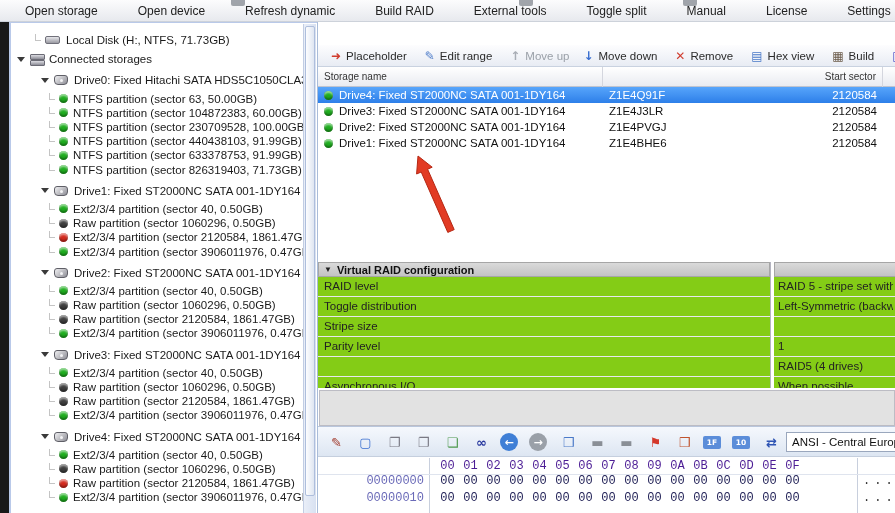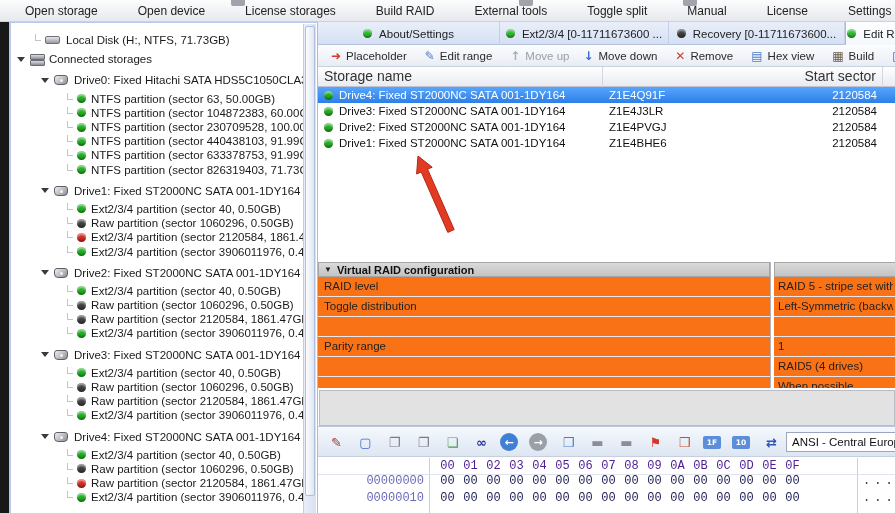--- a/index.html
+++ b/index.html
@@ -17,21 +17,21 @@
   
   .left-dark { position:absolute; left:0; top:22px; width:9px; height:491px; background:#181818; }
 
   
   .sidebar { position:absolute; left:9px; top:22px; width:308px; height:491px;
              background:#fff; border-left:2px solid #b9c9e9; border-top:1px solid #b9c9e9; }
   .tree { position:absolute; left:0; top:1px; width:293px; height:489px; overflow:hidden; padding-top:9px; }
   .tree-row { display:flex; align-items:center; height:14.2px; line-height:14px; white-space:nowrap; overflow:hidden; }
   .tree-row.lvl0 { padding-left:6px;  margin:5px 0 2px 0; }
   .tree-row.lvl1 { padding-left:30px; margin:7px 0 4px 0; }
-  .tree-row.lvl2 { padding-left:56px; }
+  .tree-row.lvl2 { padding-left:38px; }
   .tree-row.lvlL { padding-left:24px; }
   .tree-label { overflow:hidden; white-space:nowrap; }
   .expander { width:0; height:0; border-left:4px solid transparent; border-right:4px solid transparent;
               border-top:5px solid #3a3a3a; margin-right:5px; flex:none; }
   .leaftick { width:6px; height:7px; border-left:1px solid #c4c4c4; border-bottom:1px solid #c4c4c4;
               margin:-5px 4px 0 0; flex:none; }
   .dot { width:9px; height:9px; border-radius:50%; margin-right:5px; flex:none;
          box-shadow:inset 0 -2px 2px rgba(0,0,0,.35), inset 0 2px 2px rgba(255,255,255,.55); }
   .ic-local-disk { width:15px; height:8px; border-radius:2px; flex:none; margin-right:6px;
         background:linear-gradient(#e6e6ea,#9a9aa2); border:1px solid #70707a; }
@@ -71,36 +71,36 @@
               background:linear-gradient(#fdfdfe,#e8ecf4); border-bottom:1px solid #c9d2e0;
               display:flex; align-items:center; padding-left:6px; white-space:nowrap; }
   .ebtn { display:flex; align-items:center; padding:0 7px; height:20px; font-size:11.5px; color:#2b2b2b; }
   .ebtn.disabled { color:#9aa0a8; }
   .ebtn .g { font-family:"DejaVu Sans",sans-serif; font-size:12px; font-weight:bold; margin-right:5px; }
   .esep { width:1px; height:15px; background:#c8d0dc; margin:0 2px; }
 
   
   .grid-header { position:absolute; left:0; top:45px; width:578px; height:20px;
                  background:linear-gradient(#ffffff,#e9ebf1); border-bottom:1px solid #bfc4d0; display:flex; }
-  .gh-cell { height:20px; line-height:19px; padding:0 6px; font-size:14px; color:#333;
+  .gh-cell { height:20px; line-height:19px; padding:0 6px; font-size:10px; color:#333;
              border-right:1px solid #d4d6de; overflow:hidden; white-space:nowrap; flex:none; }
   .gh-cell.r { text-align:right; }
   .grid-body { position:absolute; left:0; top:65px; width:578px; height:175px; background:#fff; }
   .grow { display:flex; height:16px; align-items:center; font-size:11.5px; color:#111; white-space:nowrap; }
   .grow.sel { background:linear-gradient(#57a5fb,#2d7fe9); color:#fff; }
   .gc { overflow:hidden; white-space:nowrap; flex:none; padding:0 6px; display:flex; align-items:center; }
   .gc .dot { margin-right:6px; }
   .gc.r { justify-content:flex-end;align-items:flex-end; }
 
   
   .cfg-header { position:absolute; top:240px; height:15px; background:linear-gradient(#dadada,#c3c3c3);
                 border:1px solid #a6a6a6; display:flex; align-items:center; font-weight:bold;
                 font-size:11px; color:#111; padding-left:5px; }
   .cfg-arrow { font-size:8px; margin-right:5px; color:#222; }
-  .cfg-body { position:absolute; left:0; top:255px; width:578px; height:111px; overflow:hidden; background:#f97316; }
+  .cfg-body { position:absolute; left:0; top:255px; width:578px; height:111px; overflow:hidden; background:#84cc16; }
   .cfg-row { height:20px; border-bottom:1px solid #e7e7ee; position:relative; }
   .cfg-key { position:absolute; left:6px; top:0; width:440px; line-height:19px; font-size:11.5px; color:#222;
              overflow:hidden; white-space:nowrap; }
   .cfg-val { position:absolute; left:460px; top:0; width:118px; line-height:19px; font-size:11.5px; color:#222;
              overflow:hidden; white-space:nowrap; width:115px; }
   .cfg-vline { position:absolute; left:452px; top:240px; width:1px; height:126px; background:#b4b4c0; }
   .cfg-vgap  { position:absolute; left:453px; top:241px; width:3px; height:125px; background:#fff; }
 
   
   .graybar { position:absolute; left:1px; top:368px; width:576px; height:36px;
@@ -136,21 +136,21 @@
 </style>
 </head>
 <body>
 
 <div id="app">
 
   <div class="menubar">
     <div id="menu-items" style="display:flex;">
         <div class="menu-item">Open storage</div>
         <div class="menu-item">Open device</div>
-        <div class="menu-item">License storages</div>
+        <div class="menu-item">Refresh dynamic</div>
         <div class="menu-item">Build RAID</div>
         <div class="menu-item">External tools</div>
         <div class="menu-item">Toggle split</div>
         <div class="menu-item">Manual</div>
         <div class="menu-item">License</div>
         <div class="menu-item">Settings</div>
       </div>
     <div class="menu-sliver" style="left:231px;"></div>
     <div class="menu-sliver" style="left:519px;"></div>
     <div class="menu-sliver" style="left:683px;"></div>
@@ -305,38 +305,20 @@
           <span class="dot" style="background: rgb(31, 174, 31);"></span>
           <span class="tree-label">Ext2/3/4 partition (sector 3906011976, 0.47GB)</span>
         </div>
       </div>
     <div class="vscroll">
       <div class="vthumb"></div>
     </div>
   </div>
 
   <div class="rightpanel">
-    <div class="tabbar" id="tabs">
-        <div class="tab" style="width: 182px;">
-          <span class="tabdot" style="background: rgb(45, 184, 45);"></span>
-          <span>About/Settings</span>
-        </div>
-        <div class="tab" style="width: 169px;">
-          <span class="tabdot" style="background: rgb(45, 184, 45);"></span>
-          <span>Ext2/3/4 [0-11711673600 ...</span>
-        </div>
-        <div class="tab" style="width: 176px;">
-          <span class="tabdot" style="background: rgb(61, 61, 61);"></span>
-          <span>Recovery [0-11711673600...</span>
-        </div>
-        <div class="tab active" style="width: 51px;">
-          <span class="tabdot" style="background: rgb(45, 184, 45);"></span>
-          <span>Edit R</span>
-        </div>
-      </div>
     <div class="etoolbar" id="toolbar-buttons">
         <div class="ebtn">
           <span class="g" style="color: rgb(208, 60, 46);">➜</span>
           <span>Placeholder</span>
         </div>
         <div class="esep"></div>
         <div class="ebtn">
           <span class="g" style="color: rgb(74, 121, 200);">✎</span>
           <span>Edit range</span>
         </div>
@@ -434,29 +416,31 @@
     <div class="cfg-body" id="config-rows">
         <div class="cfg-row">
           <div class="cfg-key">RAID level</div>
           <div class="cfg-val">RAID 5 - stripe set with distributed parity</div>
         </div>
         <div class="cfg-row">
           <div class="cfg-key">Toggle distribution</div>
           <div class="cfg-val">Left-Symmetric (backward dynamic)</div>
         </div>
         <div class="cfg-row">
-        </div>
-        <div class="cfg-row">
-          <div class="cfg-key">Parity range</div>
+          <div class="cfg-key">Stripe size</div>
+        </div>
+        <div class="cfg-row">
+          <div class="cfg-key">Parity level</div>
           <div class="cfg-val">1</div>
         </div>
         <div class="cfg-row">
           <div class="cfg-val">RAID5 (4 drives)</div>
         </div>
         <div class="cfg-row">
+          <div class="cfg-key">Asynchronous I/O</div>
           <div class="cfg-val">When possible</div>
         </div>
       </div>
     <div class="cfg-vline"></div>
     <div class="cfg-vgap"></div>
 
     <div class="graybar"></div>
 
     <div class="hextoolbar" id="hexicons">
       <div class="encbox">ANSI - Central Europe</div>

